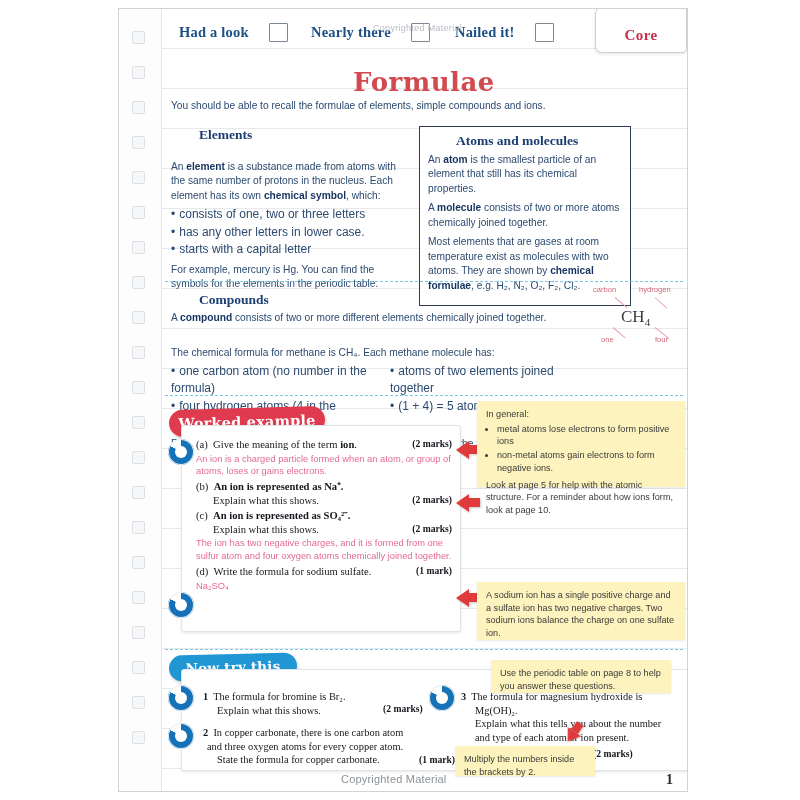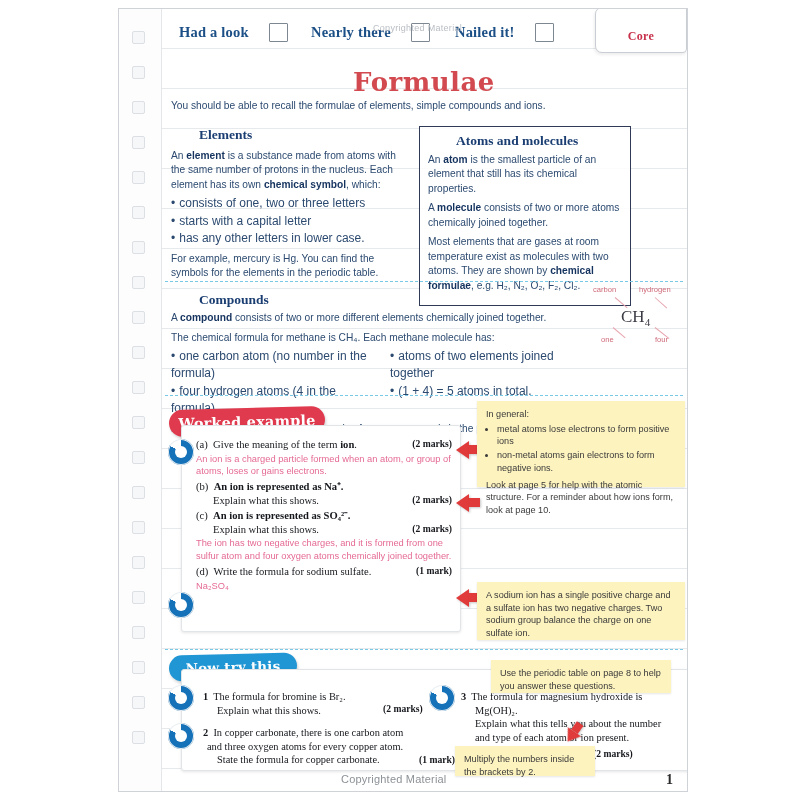--- a/index.html
+++ b/index.html
@@ -58,21 +58,21 @@
     width: 92px; height: 46px;
     background: #fff; border: 1px solid #c9ced4;
     border-top-left-radius: 7px; border-bottom-left-radius: 7px;
     border-bottom-right-radius: 4px;
     box-shadow: -1px 2px 3px rgba(0,0,0,.07);
     display: flex; align-items: flex-end; justify-content: center;
     padding-bottom: 8px; box-sizing: border-box;
   }
   .core-lbl {
     font-family: "Liberation Serif", serif; font-weight: bold;
-    font-size: 12px; color: #c8314b; letter-spacing: .4px;
+    font-size: 15px; color: #c8314b; letter-spacing: .4px;
   }
   .wm-top {
     position: absolute; left: 212px; top: 14px;
     font-size: 9px; color: #b9bec4; letter-spacing: .3px;
   }
   
   .title {
     position: absolute; left: 0; right: 0; top: 58px; text-align: center;
     font-family: "DejaVu Serif", serif; font-weight: bold;
     font-size: 26px; color: #d24a4f; letter-spacing: .5px;
@@ -255,27 +255,27 @@
         <span class="core-lbl">Core</span>
       </div>
     </div>
     <div class="wm-top">Copyrighted Material</div>
 
     <div class="title">Formulae</div>
     <div class="intro body-txt">You should be able to recall the formulae of elements, simple compounds and ions.</div>
 
     <div id="elements">
       <div class="h2">Elements</div>
-      <div class="body-txt" style="margin-top:6px">
+      <div class="body-txt" style="margin-top:17px">
         <span>An </span><b>element</b><span> is a substance made from atoms with the same number of protons in the nucleus. Each element has its own </span><b>chemical symbol</b><span>, which:</span>
       </div>
       <ul class="bullets" style="margin-top:3px">
         <li>consists of one, two or three letters</li>
+        <li>has any other letters in lower case.</li>
         <li>starts with a capital letter</li>
-        <li>has any other letters in lower case.</li>
       </ul>
       <div class="body-txt" style="margin-top:4px">For example, mercury is Hg. You can find the symbols for the elements in the periodic table.</div>
     </div>
 
     <div id="atoms">
       <div class="h2" style="margin-bottom:4px">Atoms and molecules</div>
       <p class="body-txt">
         <span>An </span><b>atom</b><span> is the smallest particle of an element that still has its chemical properties.</span>
       </p>
       <p class="body-txt">
@@ -286,21 +286,21 @@
       </p>
     </div>
 
     <div class="dashsep" style="top:272px"></div>
 
     <div id="compounds">
       <div class="h2">Compounds</div>
       <div class="body-txt" style="margin-top:3px">
         <span>A </span><b>compound</b><span> consists of two or more different elements chemically joined together.</span>
       </div>
-      <div class="body-txt" style="margin-top:6px">The chemical formula for methane is CH₄. Each methane molecule has:</div>
+      <div class="body-txt" style="margin-top:21px">The chemical formula for methane is CH₄. Each methane molecule has:</div>
       <div class="two-col">
         <div>
           <ul class="bullets">
             <li>one carbon atom (no number in the formula)</li>
             <li>four hydrogen atoms (4 in the formula)</li>
           </ul>
         </div>
         <div>
           <ul class="bullets">
             <li>atoms of two elements joined together</li>
@@ -392,21 +392,21 @@
       <div>In general:</div>
       <ul>
         <li>metal atoms lose electrons to form positive ions</li>
         <li>non-metal atoms gain electrons to form negative ions.</li>
       </ul>
       <div>Look at page 5 for help with the atomic structure. For a reminder about how ions form, look at page 10.</div>
     </div>
 
 
     <div class="note" style="left:316px; top:573px; width:208px; height:58px">
-      <p>A sodium ion has a single positive charge and a sulfate ion has two negative charges. Two sodium group balance the charge on one sulfate ion.</p>
+      <p>A sodium ion has a single positive charge and a sulfate ion has two negative charges. Two sodium ions balance the charge on one sulfate ion.</p>
     </div>
 
     <div class="dashsep" style="top:640px"></div>
 
     <div class="pill" id="nt-pill">
       <span>Now try this</span>
     </div>
 
     <div id="nt-card"></div>
 

